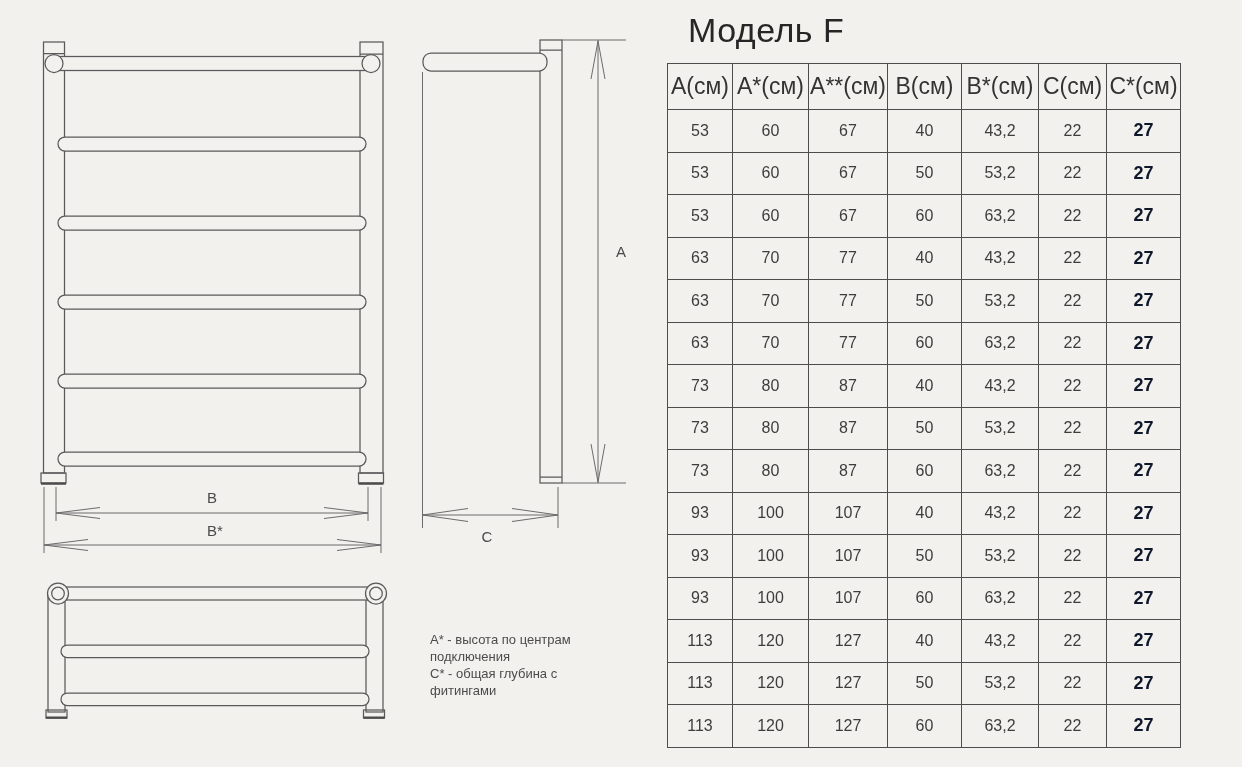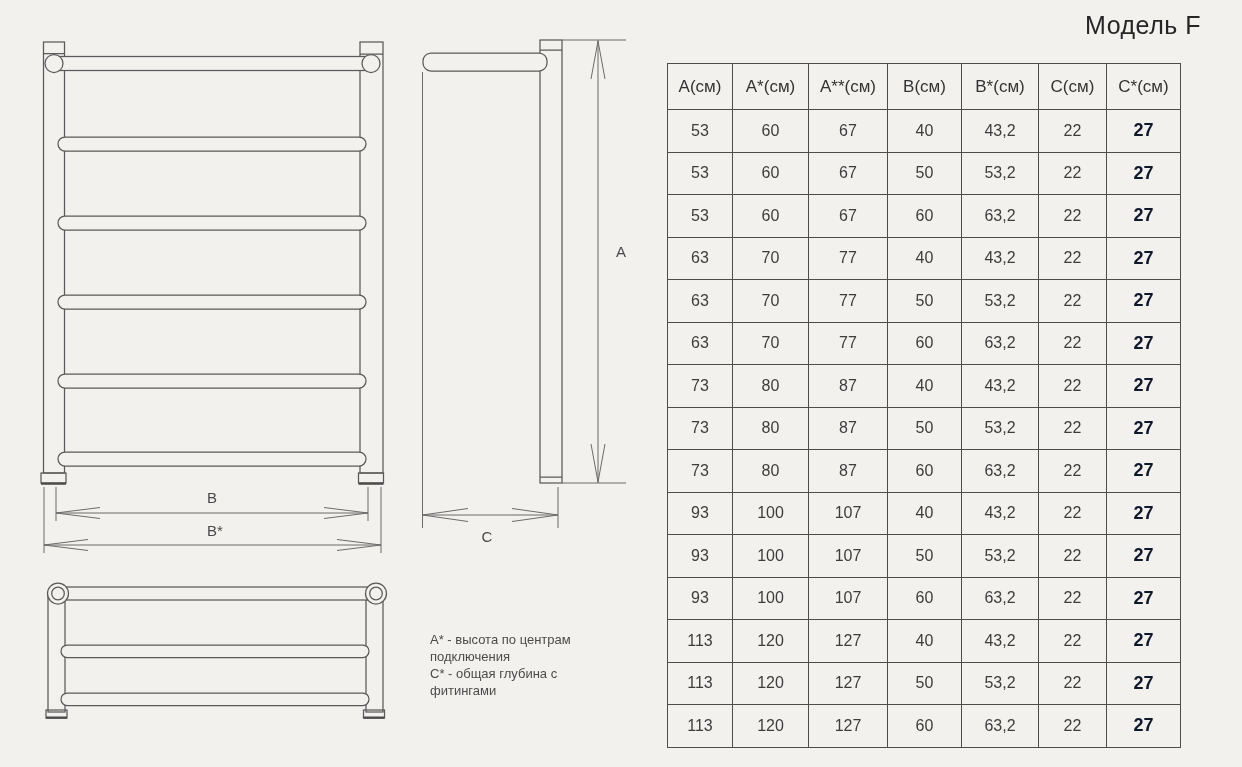--- a/index.html
+++ b/index.html
@@ -17,30 +17,30 @@
   .drawing .thin{fill:none;stroke:#6b6b6b;stroke-width:1;}
   .drawing .dark{fill:none;stroke:#4a4a4a;stroke-width:2.4;}
   .drawing text{font-family:"Liberation Sans", sans-serif;font-size:15px;fill:#4a4a4a;}
   .legend{
     position:absolute;left:430px;top:631px;width:160px;
     font-size:13px;line-height:17px;color:#4b4b4b;
   }
   .legend-item{margin:0;}
   .title{
     position:absolute;left:688px;top:11px;width:513px;
-    text-align:right;font-size:25px;letter-spacing:.5px;color:#262626;
+    text-align:left;font-size:34px;letter-spacing:.5px;color:#262626;
   }
   .dim-table{
     position:absolute;left:667px;top:63px;width:513px;
     border-collapse:collapse;table-layout:fixed;
   }
   .dim-table th,.dim-table td{
     border:1px solid #4d4d4d;text-align:center;vertical-align:middle;padding:0;
   }
-  .dim-table th{height:45px;font-size:17px;font-weight:400;color:#333;}
+  .dim-table th{height:45px;font-size:23px;font-weight:400;color:#333;}
   .dim-table td{height:41.5px;font-size:16px;color:#3d3d3d;}
   .dim-table td.c-star{font-size:18px;font-weight:700;color:#0f172a;}
 </style>
 </head>
 <body>
 
 <div class="page">
 
   <svg class="drawing" width="660" height="767" viewBox="0 0 660 767">
 

